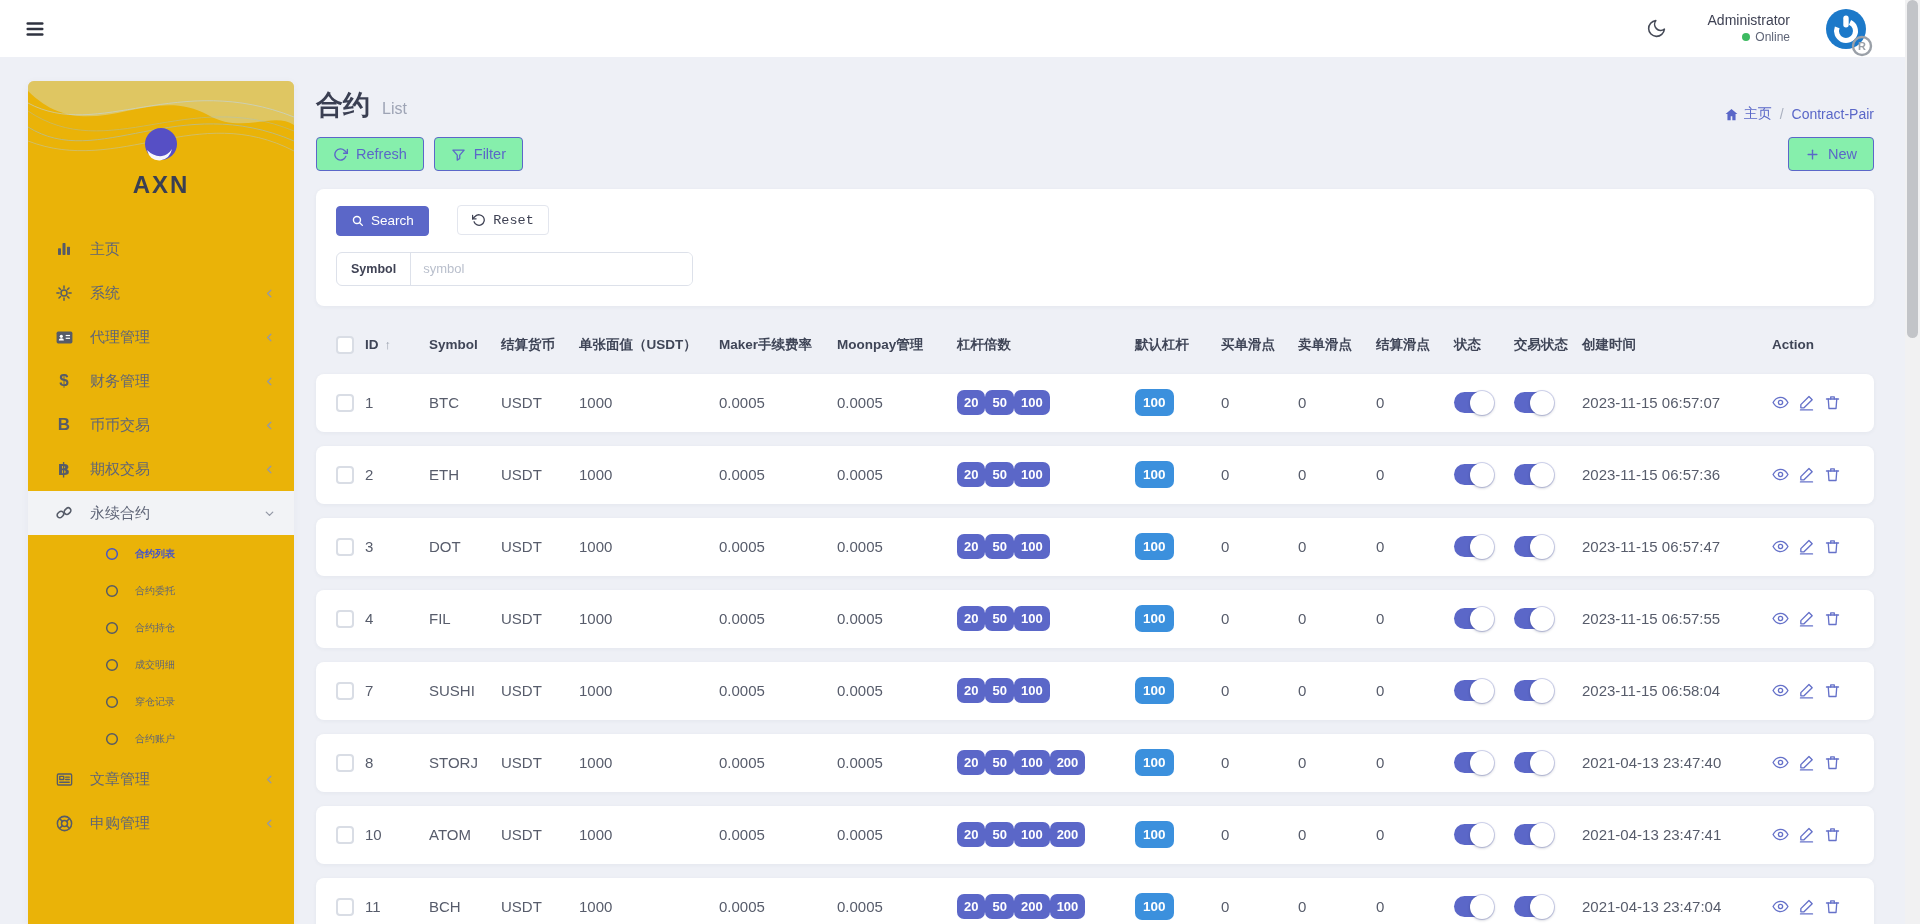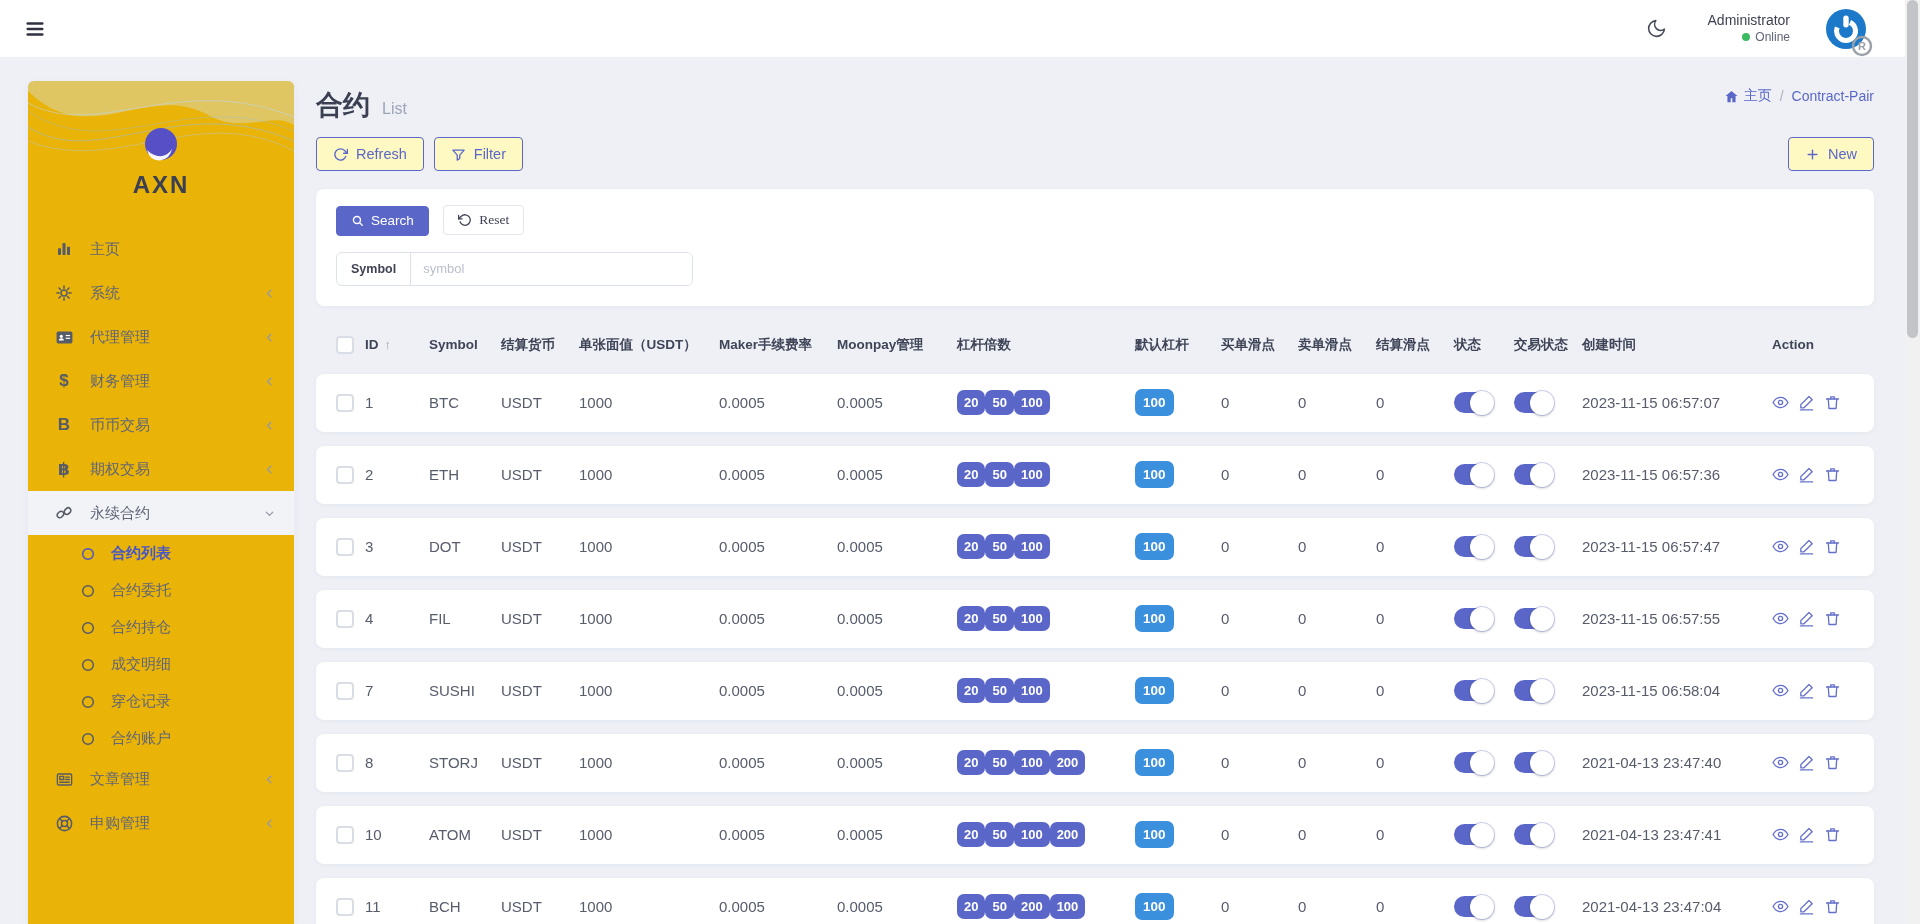--- a/index.html
+++ b/index.html
@@ -23,41 +23,41 @@
   .waves { position:absolute; top:0; left:0; width:266px; height:92px; }
   .logo-block { position:relative; text-align:center; padding-top:42px; }
   .logo-text { font-size:24px; font-weight:700; letter-spacing:2px; color:#3a3f52; margin-top:4px; }
   .side-menu { margin-top:28px; }
   .side-item { height:44px; display:flex; align-items:center; padding:0 18px 0 26px; cursor:pointer; color:#5f6577; }
   .side-item.highlight { background:#f2f3f6; }
   .s-ico { width:20px; height:20px; color:#565b68; display:flex; align-items:center; justify-content:center; flex:0 0 20px; }
   .ticon { font-weight:700; font-size:17px; color:#565b68; }
   .s-label { font-size:15px; margin-left:16px; flex:1; }
   .s-chev { color:#9499a6; display:flex; }
-  .side-sub { height:37px; display:flex; align-items:center; padding-left:52px; cursor:pointer; color:#5f6577; font-size:15px; }
+  .side-sub { height:37px; display:flex; align-items:center; padding-left:76px; cursor:pointer; color:#5f6577; font-size:10px; }
   .sub-ico { width:16px; height:16px; margin-right:15px; color:#555a66; display:flex; }
   .side-sub.active { color:#4656c8; font-weight:700; }
   .side-sub.active .sub-ico { color:#4656c8; }
 
   
   .main { position:absolute; left:316px; top:57px; width:1558px; }
-  .head-row1 { margin-top:30px; display:flex; align-items:flex-start; justify-content:space-between; }
+  .head-row1 { margin-top:30px; display:flex; align-items:flex-end; justify-content:space-between; }
   .title-wrap { display:flex; align-items:baseline; gap:12px; }
   .page-title { font-size:27px; font-weight:600; color:#3a3f52; }
   .page-subtitle { font-size:16px; color:#9ea4b5; }
   .breadcrumb { display:flex; align-items:center; gap:8px; font-size:14px; }
   .bc-link { color:#5a67c8; display:flex; align-items:center; gap:5px; cursor:pointer; text-decoration:none; }
   .bc-sep { color:#aab0bf; }
   .head-row2 { margin-top:14px; display:flex; align-items:center; justify-content:space-between; }
-  .btn-outline { height:34px; background:#fef9c3; border:1px solid #5b67c8; color:#5b67c8; border-radius:4px; font-size:14.5px; display:inline-flex; align-items:center; gap:8px; padding:0 16px; cursor:pointer; font-family:inherit; }
+  .btn-outline { height:34px; background:#86efac; border:1px solid #5b67c8; color:#5b67c8; border-radius:4px; font-size:14.5px; display:inline-flex; align-items:center; gap:8px; padding:0 16px; cursor:pointer; font-family:inherit; }
   .left-btns { display:flex; gap:10px; }
 
   .search-card { margin-top:18px; background:#fff; border-radius:8px; box-shadow:0 1px 4px rgba(40,50,80,.05); padding:16px 20px 20px; }
   .btn-search { height:30px; background:#5b67c8; border:1px solid #5b67c8; color:#fff; border-radius:4px; font-size:13.5px; display:inline-flex; align-items:center; gap:7px; padding:0 14px; cursor:pointer; font-family:inherit; }
-  .btn-reset { height:30px; background:#fff; border:1px solid #e3e6ee; color:#3f4254; border-radius:4px; font-size:13.5px; display:inline-flex; align-items:center; gap:7px; padding:0 14px; margin-left:10px; cursor:pointer; font-family:Liberation Serif, serif; }
+  .btn-reset { height:30px; background:#fff; border:1px solid #e3e6ee; color:#3f4254; border-radius:4px; font-size:13.5px; display:inline-flex; align-items:center; gap:7px; padding:0 14px; margin-left:24px; cursor:pointer; font-family:Liberation Mono, monospace; }
   .input-group { margin-top:16px; width:357px; height:34px; border:1px solid #dde1ea; border-radius:6px; display:flex; align-items:stretch; background:#fff; overflow:hidden; }
   .ig-label { display:flex; align-items:center; padding:0 14px; font-size:12.5px; font-weight:700; color:#3f4254; border-right:1px solid #dde1ea; }
   .ig-input { flex:1; border:none; outline:none; padding:0 12px; font-size:13px; color:#3f4254; font-family:inherit; }
   .ig-input::placeholder { color:#b9bfcc; }
 
   
   .trow { display:grid; grid-template-columns:41px 64px 72px 78px 140px 118px 120px 178px 86px 77px 78px 78px 60px 68px 190px 110px; align-items:center; }
   .thead { margin-top:24px; height:30px; }
   .th { font-size:13.5px; font-weight:600; color:#3f4557; padding-left:8px; display:flex; align-items:center; gap:6px; }
   .sort-arrow { color:#9aa0ad; font-size:13px; }

